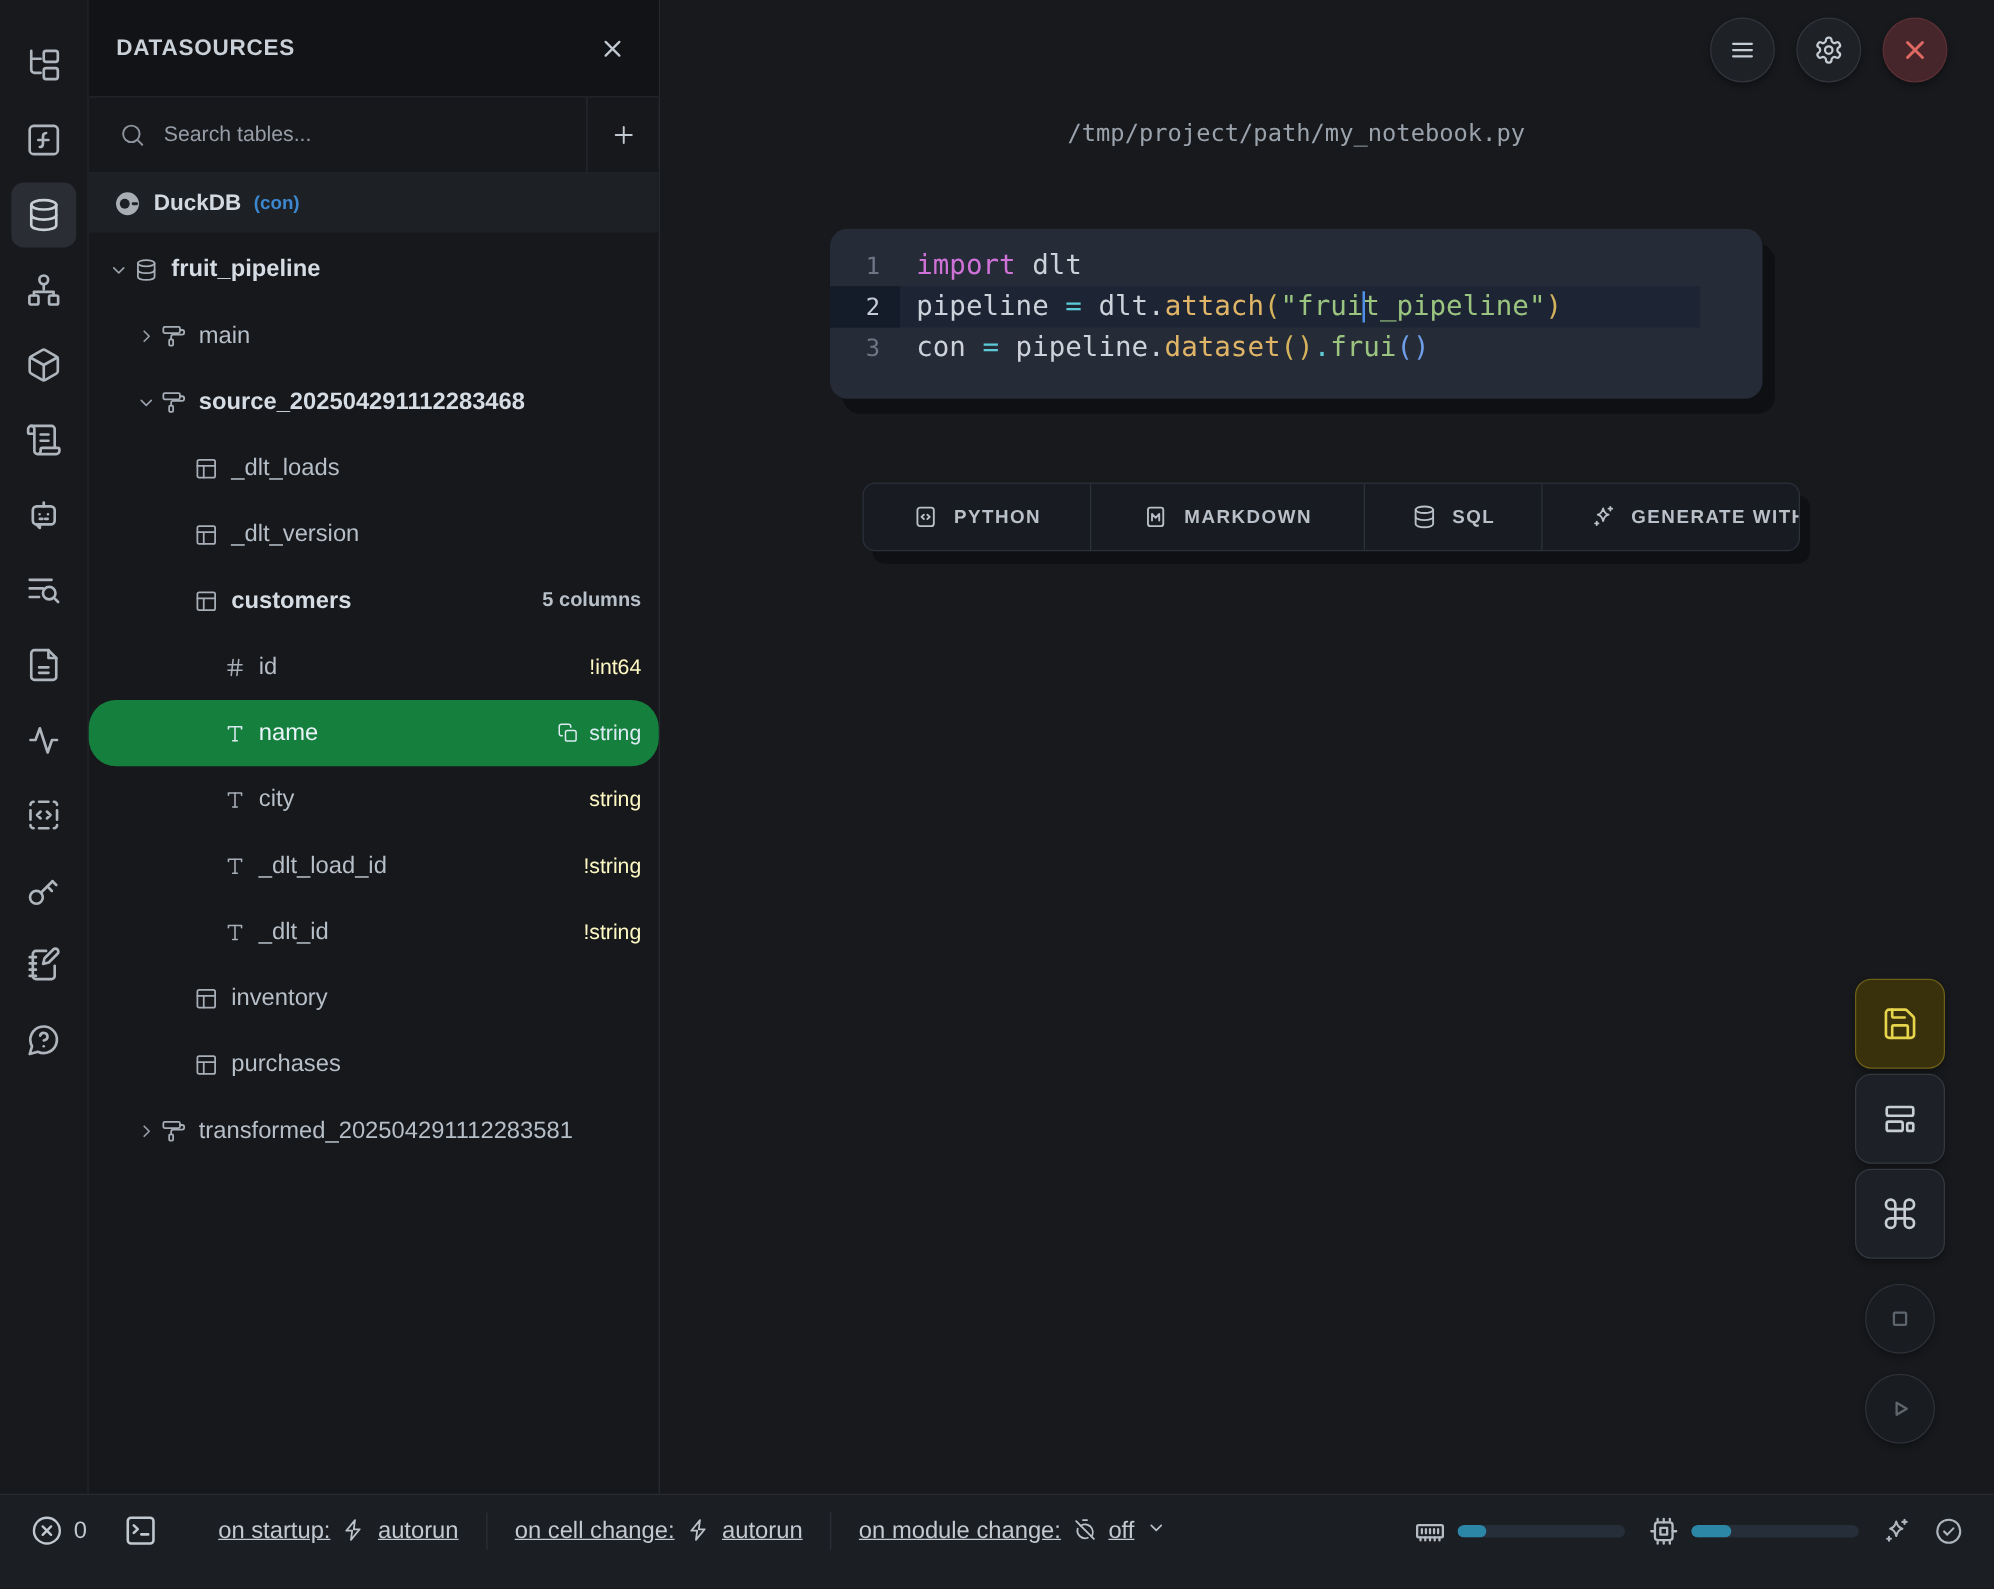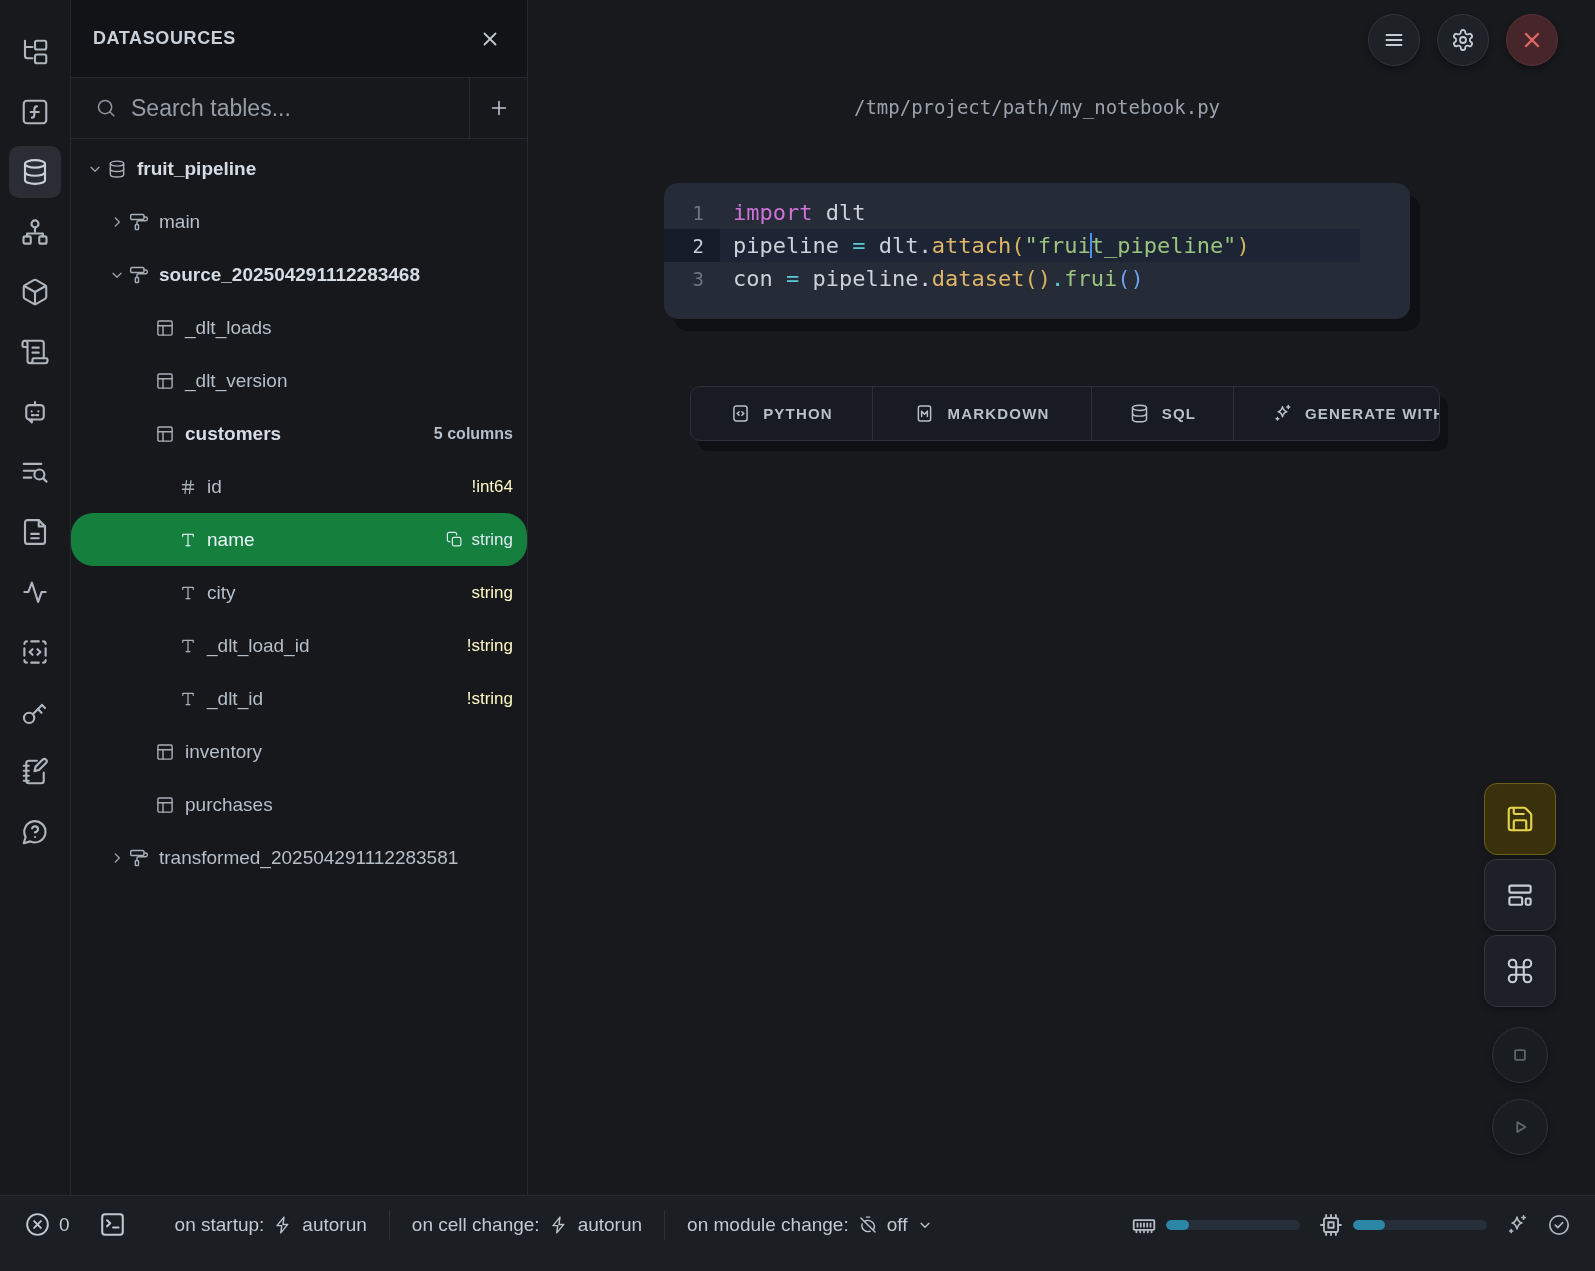--- a/index.html
+++ b/index.html
@@ -35,21 +35,21 @@
     height:78px; background:#111316; border-bottom:1px solid #26292e;
     display:flex; align-items:center; justify-content:space-between; padding:0 26px 0 22px;
   }
   .panel-title { font-size:18px; font-weight:bold; letter-spacing:.6px; color:#c9d0d8; }
   .panel-close { color:#c2c8d0; cursor:pointer; }
   .search-row {
     height:61px; border-bottom:1px solid #26292e; display:flex; align-items:stretch;
   }
   .search-left { flex:1; display:flex; align-items:center; gap:14px; padding-left:24px; color:#8c939c; }
   .search-left input {
-    background:transparent; border:none; outline:none; color:#b9c1ca; font-size:23px; flex:1;
+    background:transparent; border:none; outline:none; color:#b9c1ca; font-size:17px; flex:1;
     font-family:"Liberation Sans", sans-serif;
   }
   .search-left input::placeholder { color:#969da6; }
   .add-table-btn {
     width:58px; border-left:1px solid #26292e; display:flex; align-items:center; justify-content:center;
     color:#c2c8d0; cursor:pointer;
   }
   .conn-row {
     height:47px; background:#1d2126; display:flex; align-items:center; gap:10px; padding:0 20px;
   }
@@ -130,21 +130,21 @@
 
   
   .statusbar {
     position:absolute; left:0; top:1195px; width:1595px; height:76px;
     background:#1b1e23; border-top:1px solid #292c31;
     display:flex; align-items:center; padding:0 24px 18px 24px; font-size:19px; color:#c3c9d0;
   }
   .sb-group { display:flex; align-items:center; }
   .sb-errors { gap:8px; color:#c2c8cf; cursor:pointer; }
   .sb-terminal { margin-left:28px; color:#c2c8cf; cursor:pointer; }
-  .sb-section { display:flex; align-items:center; gap:9px; padding:0 22px; cursor:pointer; white-space:nowrap; }
+  .sb-section { display:flex; gap:9px; padding:0 22px; cursor:pointer; white-space:nowrap;text-decoration:underline; }
   .sb-divider { width:1px; height:30px; background:#2c2f35; }
   .sb-section .val-icon { color:#bdc3ca; display:flex; }
   .sb-right { margin-left:auto; display:flex; align-items:center; gap:18px; }
   .meter { display:flex; align-items:center; gap:9px; color:#b6bcc3; }
   .meter-track { width:134px; height:10px; border-radius:5px; background:#252e39; overflow:hidden; }
   .meter-fill { height:100%; border-radius:5px; background:#2c86a6; }
   .sb-icon-btn { color:#aeb5bd; cursor:pointer; display:flex; }
 </style>
 </head>
 <body>
@@ -299,20 +299,31 @@
       <input type="text" placeholder="Search tables..." style="">
     </div>
     <div class="add-table-btn" id="plus-ic">
         <span>
           <svg class="ic" width="22" height="22" viewBox="0 0 24 24">
             <path d="M5 12h14M12 5v14"></path>
           </svg>
         </span>
       </div>
   </div>
+  <div class="conn-row">
+    <span id="duck-ic">
+        <svg width="22" height="22" viewBox="0 0 24 24">
+          <circle cx="12" cy="12" r="10" fill="#a9aeb4" stroke="none"></circle>
+          <circle cx="9.6" cy="12" r="4.3" fill="#1d2126" stroke="none"></circle>
+          <rect x="15.6" y="10.7" width="5.6" height="2.6" rx="1.3" fill="#1d2126" stroke="none"></rect>
+        </svg>
+      </span>
+    <span class="conn-name">DuckDB</span>
+    <span class="conn-badge">(con)</span>
+  </div>
   <div class="tree" id="tree">
       <div class="tree-row bold" style="padding-left:16px">
         <span class="chev">
           <svg class="ic" width="16" height="16" viewBox="0 0 24 24" style="stroke-width:2">
             <path d="m6 9.5 6 6 6-6"></path>
           </svg>
         </span>
         <span class="ticon">
           <svg class="ic" width="20" height="20" viewBox="0 0 24 24">
             <ellipse cx="12" cy="5.5" rx="8" ry="3"></ellipse>

